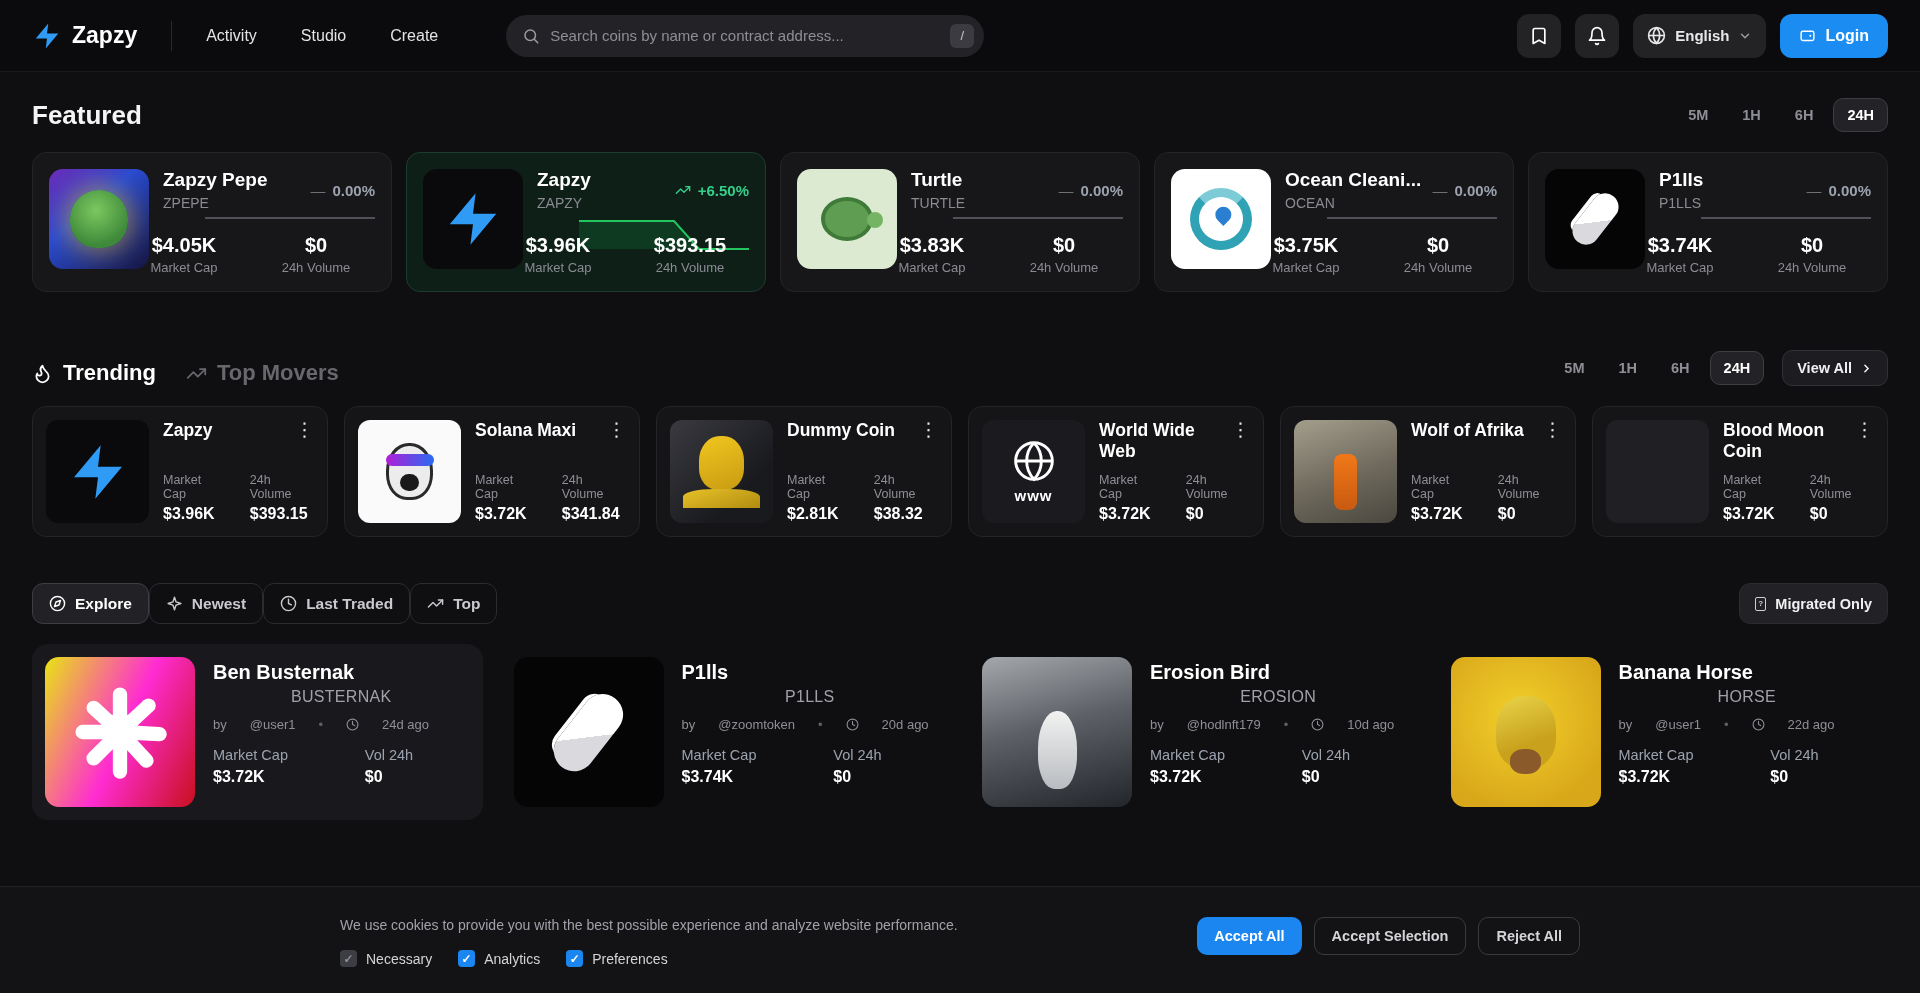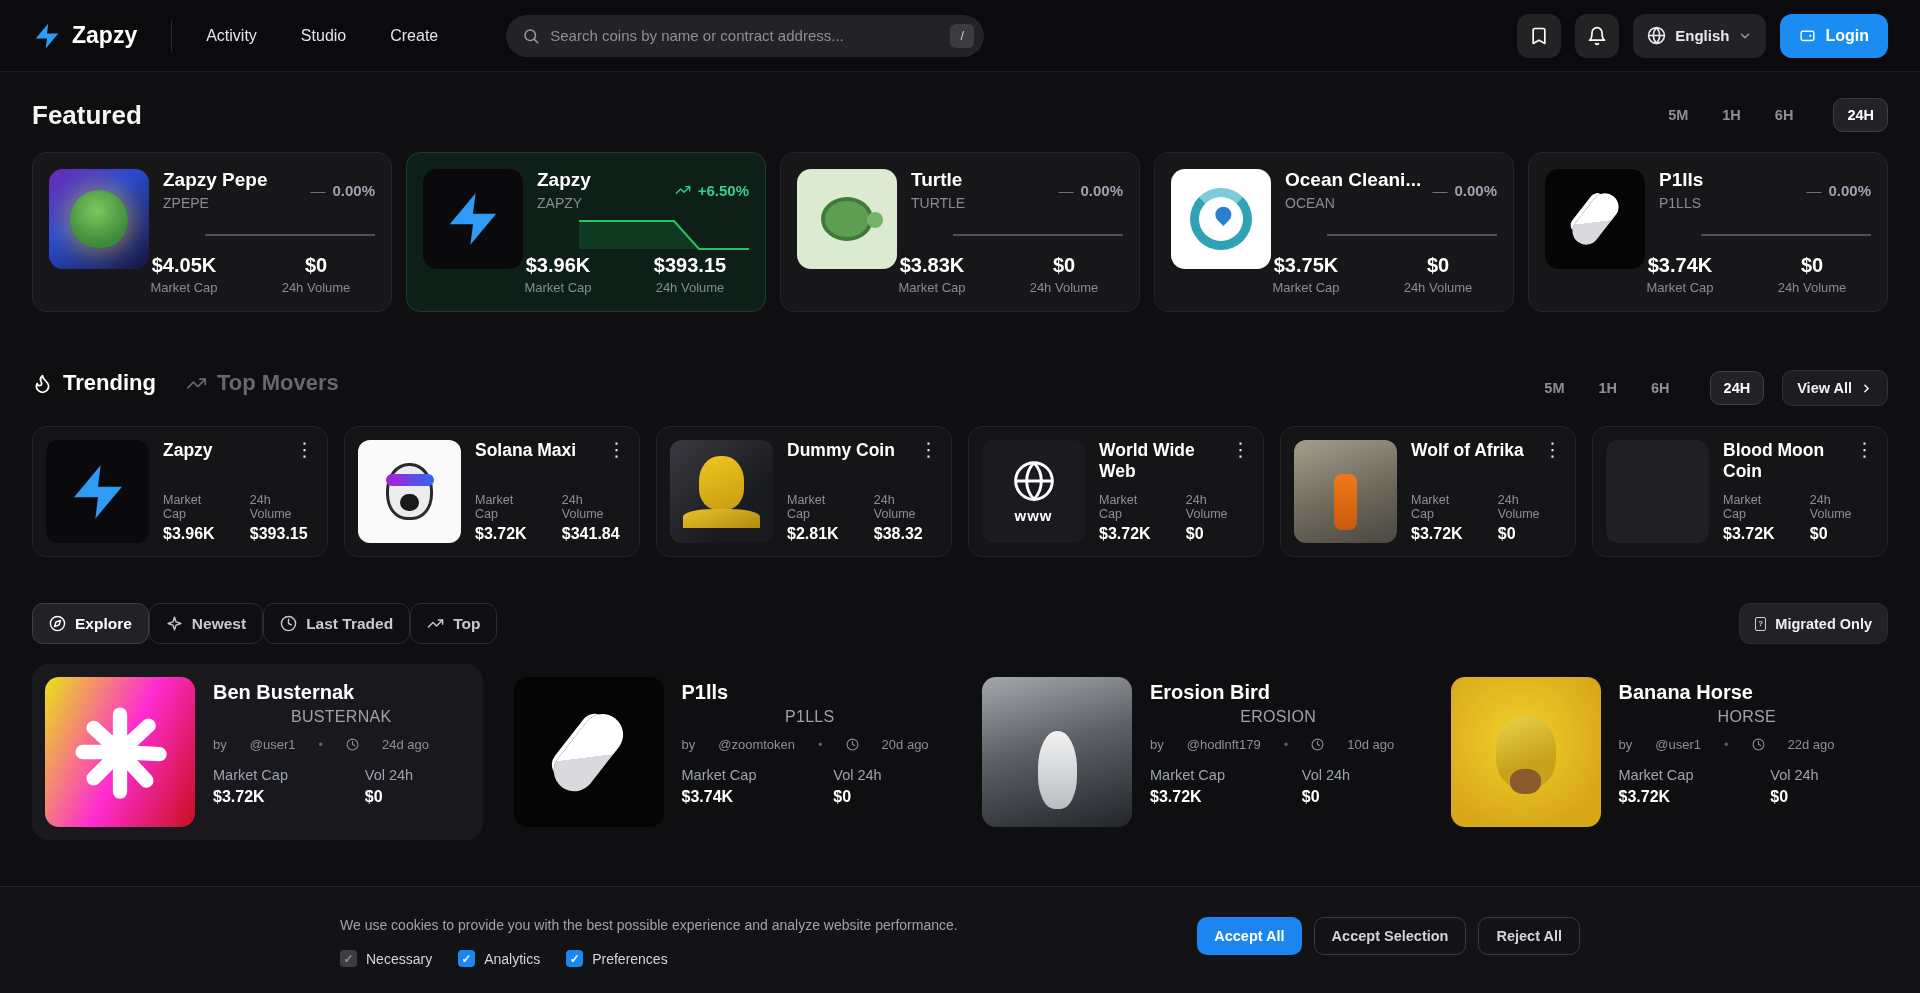--- a/index.html
+++ b/index.html
@@ -55,32 +55,32 @@
 
   
   .sec-head { display:flex; align-items:center; margin-top:26px; margin-bottom:20px; }
   .sec-title { font-size:26px; font-weight:700; color:#f4f4f5; }
   .tf-group { margin-left:auto; display:flex; align-items:center; gap:6px; }
   .tf {
     font-size:14.5px; font-weight:600; color:#8e8e96; padding:8px 13px;
     border-radius:10px; border:1px solid transparent; cursor:pointer; background:transparent;
     font-family:"Liberation Sans",sans-serif;
   }
-  .tf.active { color:#fff; background:#232327; border-color:#3d3d44;margin-left:20px; }
+  .tf.active { color:#fff; background:#232327; border-color:#3d3d44; }
   .view-all {
     margin-left:12px; display:flex; align-items:center; gap:8px;
     background:#1d1d21; border:1px solid #303036; border-radius:10px;
     padding:9px 14px; font-size:14.5px; font-weight:600; color:#f0f0f2; cursor:pointer;
   }
 
   
   .feat-grid { display:grid; grid-template-columns:repeat(5,1fr); gap:14px; }
   .fcard {
     background:#17171a; border:1px solid #232328; border-radius:14px;
-    padding:16px; height:160px; display:flex; flex-direction:column; cursor:pointer;
+    padding:16px; height:140px; display:flex; flex-direction:column; cursor:pointer;
   }
   .fcard.highlight { background:#0d1f17; border-color:#1d3c2e; }
   .fcard-top { display:flex; gap:14px; flex:1; min-height:0; }
   .coin-img-lg {
     width:100px; height:100px; border-radius:14px; flex:none;
     position:relative; overflow:hidden; display:flex; align-items:center; justify-content:center;
   }
   .fcard-right { flex:1; display:flex; flex-direction:column; min-width:0; }
   .fcard-headrow { display:flex; justify-content:space-between; gap:8px; }
   .fname { font-size:19px; font-weight:700; color:#fff; white-space:nowrap; }
@@ -89,21 +89,21 @@
   .fchange.flat { color:#9ca3af; }
   .fchange.flat .dash { color:#6f6f76; font-weight:400; }
   .fchange.up { color:#35d08b; }
   .spark { margin-top:auto; align-self:flex-end; }
   .fstats { display:flex; justify-content:flex-end; gap:14px; margin-top:12px; }
   .fstat { width:118px; text-align:center; }
   .fstat .val { font-size:20px; font-weight:700; color:#fff; }
   .fstat .lab { font-size:13px; color:#8b8b92; margin-top:3px; }
 
   
-  .trend-head { display:flex; align-items:flex-start; margin-top:58px; margin-bottom:20px; gap:30px; }
+  .trend-head { display:flex; align-items:flex-end; margin-top:58px; margin-bottom:20px; gap:30px; }
   .trend-tab { display:flex; align-items:center; gap:10px; cursor:pointer; }
   .trend-tab .t-label { font-size:22px; font-weight:700; }
   .trend-tab.active .t-label { color:#fff; }
   .trend-tab.inactive .t-label { color:#67676e; }
   .trend-grid { display:grid; grid-template-columns:repeat(6,1fr); gap:16px; }
   .tcard {
     background:#151518; border:1px solid #232328; border-radius:14px;
     padding:13px; height:131px; display:flex; gap:14px; cursor:pointer;
   }
   .coin-img-md {

